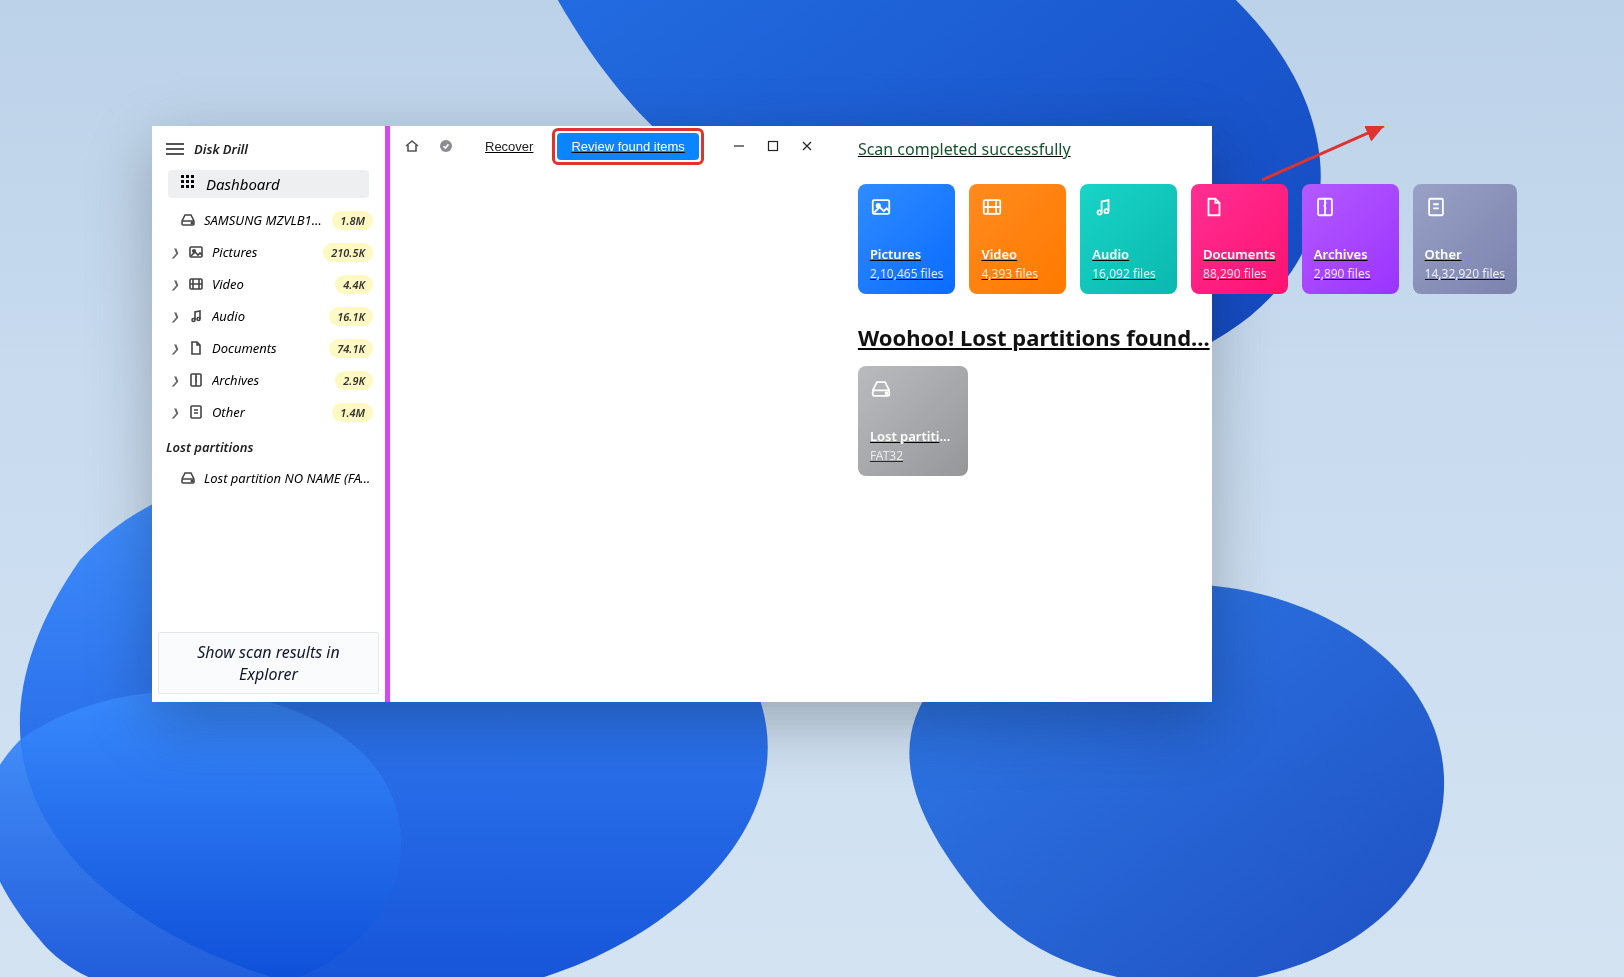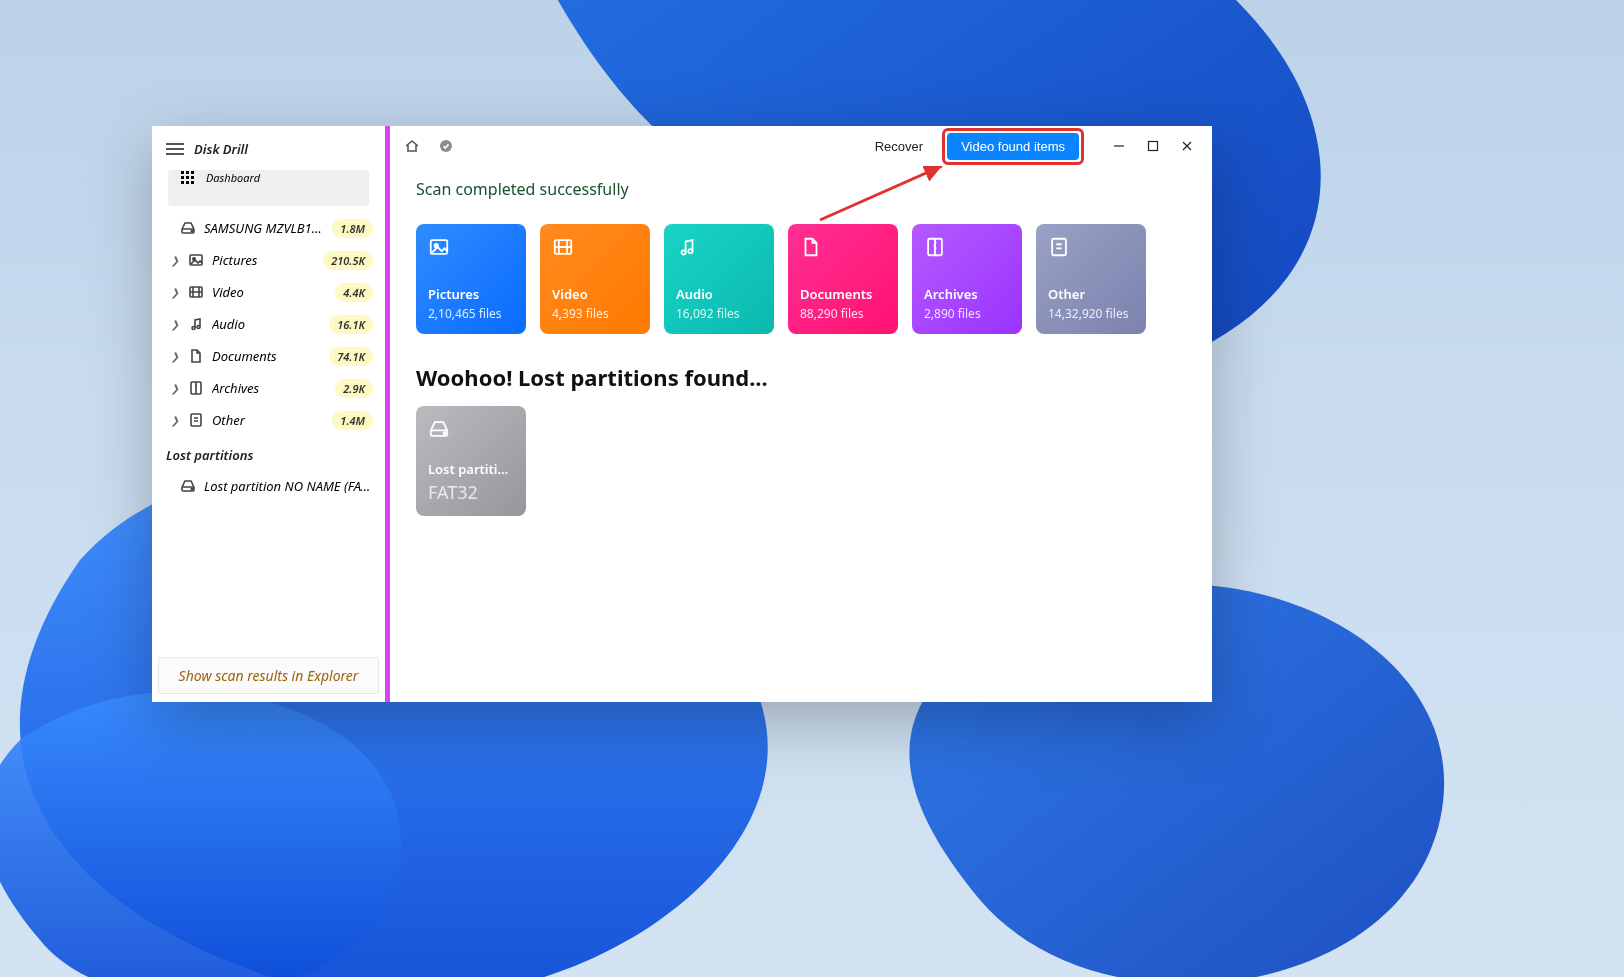--- a/index.html
+++ b/index.html
@@ -30,23 +30,23 @@
     border-right:5px solid #d946ef;
     display:flex; flex-direction:column;font-style:italic;
   }
   .sidebar-top { padding:6px 10px 2px; }
   .app-row { display:flex; align-items:center; gap:10px; height:34px; padding-left:4px; }
   .hamburger { width:18px; display:flex; flex-direction:column; gap:3px; cursor:pointer; }
   .hamburger span { height:2px; background:#555; }
   .app-title { font-weight:600; font-size:13px; color:#222; }
 
   .nav-item {
-    display:flex; gap:10px;
-    height:36px; padding:0 12px; margin:4px 6px;
-    border-radius:4px; font-size:11px; cursor:pointer;
+    display:flex; align-items:center; gap:10px;
+    height:28px; padding:0 12px; margin:4px 6px;
+    border-radius:4px; font-size:15px; cursor:pointer;
   }
   .nav-item.selected { background:#edeff1; }
 
   .section-label { font-size:13px; font-weight:600; padding:10px 14px 6px; color:#222; }
 
   .tree { padding:0 6px; }
   .tree-row {
     display:flex; align-items:center; gap:8px;
     height:32px; padding:0 6px 0 6px;
     font-size:13px; cursor:pointer;
@@ -59,27 +59,27 @@
     background:#fef9c3; color:#333;
     font-size:11px; font-weight:600;
     padding:2px 8px; border-radius:10px;
   }
   .tree-row.child { padding-left:22px; }
   .tree-row.child2 { padding-left:12px; }
 
   .sidebar-bottom {
     margin-top:auto; margin:6px;
     border:1px solid #e5e7e9; background:#fafbfc;
-    text-align:center; font-size:14px; color:#a16207;
+    text-align:center; font-size:16px; color:#0f172a;
     padding:8px 8px; cursor:pointer; border-radius:2px;
   }
   .sidebar-bottom-wrap { margin-top:auto; padding-bottom:2px; }
 
   
-  .main { flex:1; display:flex; flex-direction:column; }
+  .main { flex:1; display:flex; flex-direction:row;text-decoration:underline; }
   .titlebar {
     height:40px; display:flex; align-items:center;
     padding:0 8px; gap:6px;
   }
   .tb-btn {
     width:28px; height:28px; display:flex; align-items:center; justify-content:center;
     color:#555; border-radius:4px; cursor:pointer;
   }
   .tb-spacer { flex:1; }
   .btn-recover {
@@ -123,21 +123,21 @@
 
   .section2 { font-size:22px; font-weight:700; color:#111; margin-top:28px; }
 
   .part-card {
     width:110px; height:110px; border-radius:8px; margin-top:14px;
     padding:12px; background:linear-gradient(135deg,#b9bbbf,#95979b);
     color:#fff; display:flex; flex-direction:column; cursor:pointer;
   }
   .part-card .spacer { flex:1; }
   .part-card .title { font-weight:600; font-size:13px; white-space:nowrap; overflow:hidden; text-overflow:ellipsis; }
-  .part-card .sub   { font-size:18px; opacity:.75; margin-top:2px; }
+  .part-card .sub   { font-size:12px; opacity:.75; margin-top:2px; }
 
   svg.icon { width:16px; height:16px; stroke:currentColor; fill:none; stroke-width:1.6; }
   svg.icon-fill { width:16px; height:16px; fill:currentColor; stroke:none; }
 </style>
 </head>
 <body>
 
 <div class="bg">
   <svg viewBox="0 0 1624 977" preserveAspectRatio="none">
     <defs>
@@ -310,21 +310,21 @@
             <circle cx="8" cy="8" r="6" fill="#8a8d93"></circle>
             <path d="M5.5 8.2l1.8 1.8 3.2-3.6" stroke="#fff" stroke-width="1.6" fill="none"></path>
           </svg>
       </div>
       <div class="tb-spacer"></div>
       <button class="btn-recover">
         <span>Recover</span>
       </button>
       <span class="review-highlight">
         <button class="btn-review">
-          <span>Video found items</span>
+          <span>Review found items</span>
         </button>
       </span>
       <div class="win-controls">
         <div class="win-ctrl">
           <svg width="12" height="12" viewBox="0 0 12 12">
               <path d="M1 6h10" stroke="#222" stroke-width="1.2"></path>
             </svg>
         </div>
         <div class="win-ctrl">
           <svg width="12" height="12" viewBox="0 0 12 12">

